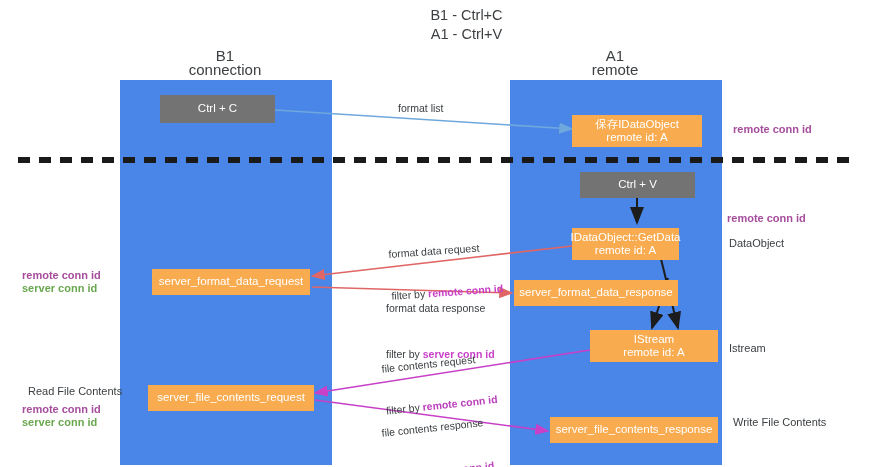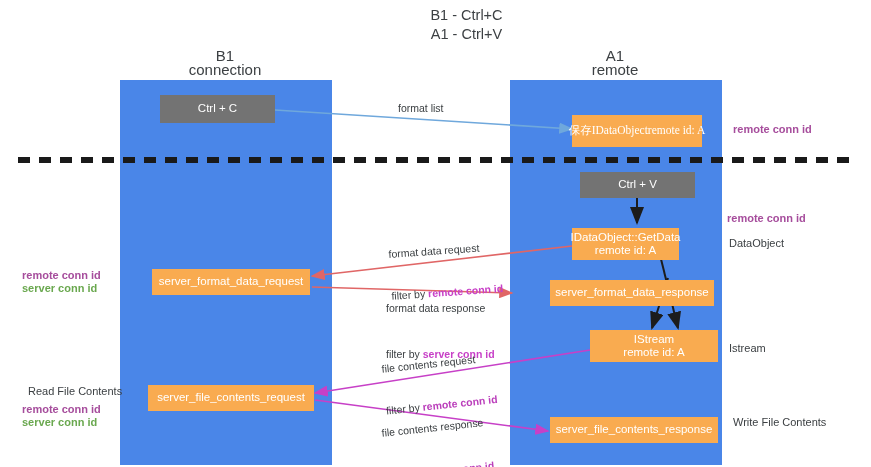--- a/index.html
+++ b/index.html
@@ -125,29 +125,29 @@
 
     <line x1="668" y1="278" x2="652" y2="328" stroke="#1c1c1c" stroke-width="2" marker-end="url(#ah-dark)"></line>
 
     <line x1="590" y1="350" x2="315" y2="393" stroke="#c740c7" stroke-width="1.6" marker-end="url(#ah-magenta)"></line>
 
     <line x1="315" y1="400" x2="548" y2="431" stroke="#c740c7" stroke-width="1.6" marker-end="url(#ah-magenta)"></line>
   </svg>
 
   <div class="box box-green" style="left:160px; top:95px; width:115px; height:28px;"><span>Ctrl + C</span></div>
 
-  <div class="box box-orange" style="left:572px; top:115px; width:130px; height:32px; flex-direction:row;font-family:Liberation Serif, serif;"><span>保存IDataObject</span><span>remote id: A</span></div>
+  <div class="box box-orange" style="left:572px; top:115px; width:130px; height:32px; flex-direction:column;"><span>保存IDataObject</span><span>remote id: A</span></div>
 
   <div class="box box-green" style="left:580px; top:172px; width:115px; height:26px;"><span>Ctrl + V</span></div>
 
   <div class="box box-orange" style="left:572px; top:228px; width:107px; height:32px; flex-direction:column;"><span>IDataObject::GetData</span><span>remote id: A</span></div>
 
   <div class="box box-orange" style="left:152px; top:269px; width:158px; height:26px;"><span>server_format_data_request</span></div>
 
-  <div class="box box-orange" style="left:514px; top:280px; width:164px; height:26px;margin-left:36px;"><span>server_format_data_response</span></div>
+  <div class="box box-orange" style="left:514px; top:280px; width:164px; height:26px;"><span>server_format_data_response</span></div>
 
   <div class="box box-orange" style="left:590px; top:330px; width:128px; height:32px; flex-direction:column;"><span>IStream</span><span>remote id: A</span></div>
 
   <div class="box box-orange" style="left:148px; top:385px; width:166px; height:26px;"><span>server_file_contents_request</span></div>
 
   <div class="box box-orange" style="left:550px; top:417px; width:168px; height:26px;"><span>server_file_contents_response</span></div>
 
   <div class="side-label lbl-purple" style="left:733px; top:122px;">remote conn id</div>
   <div class="side-label lbl-purple" style="left:727px; top:211px;">remote conn id</div>
   <div class="side-label lbl-dark" style="left:729px; top:236px;">DataObject</div>

